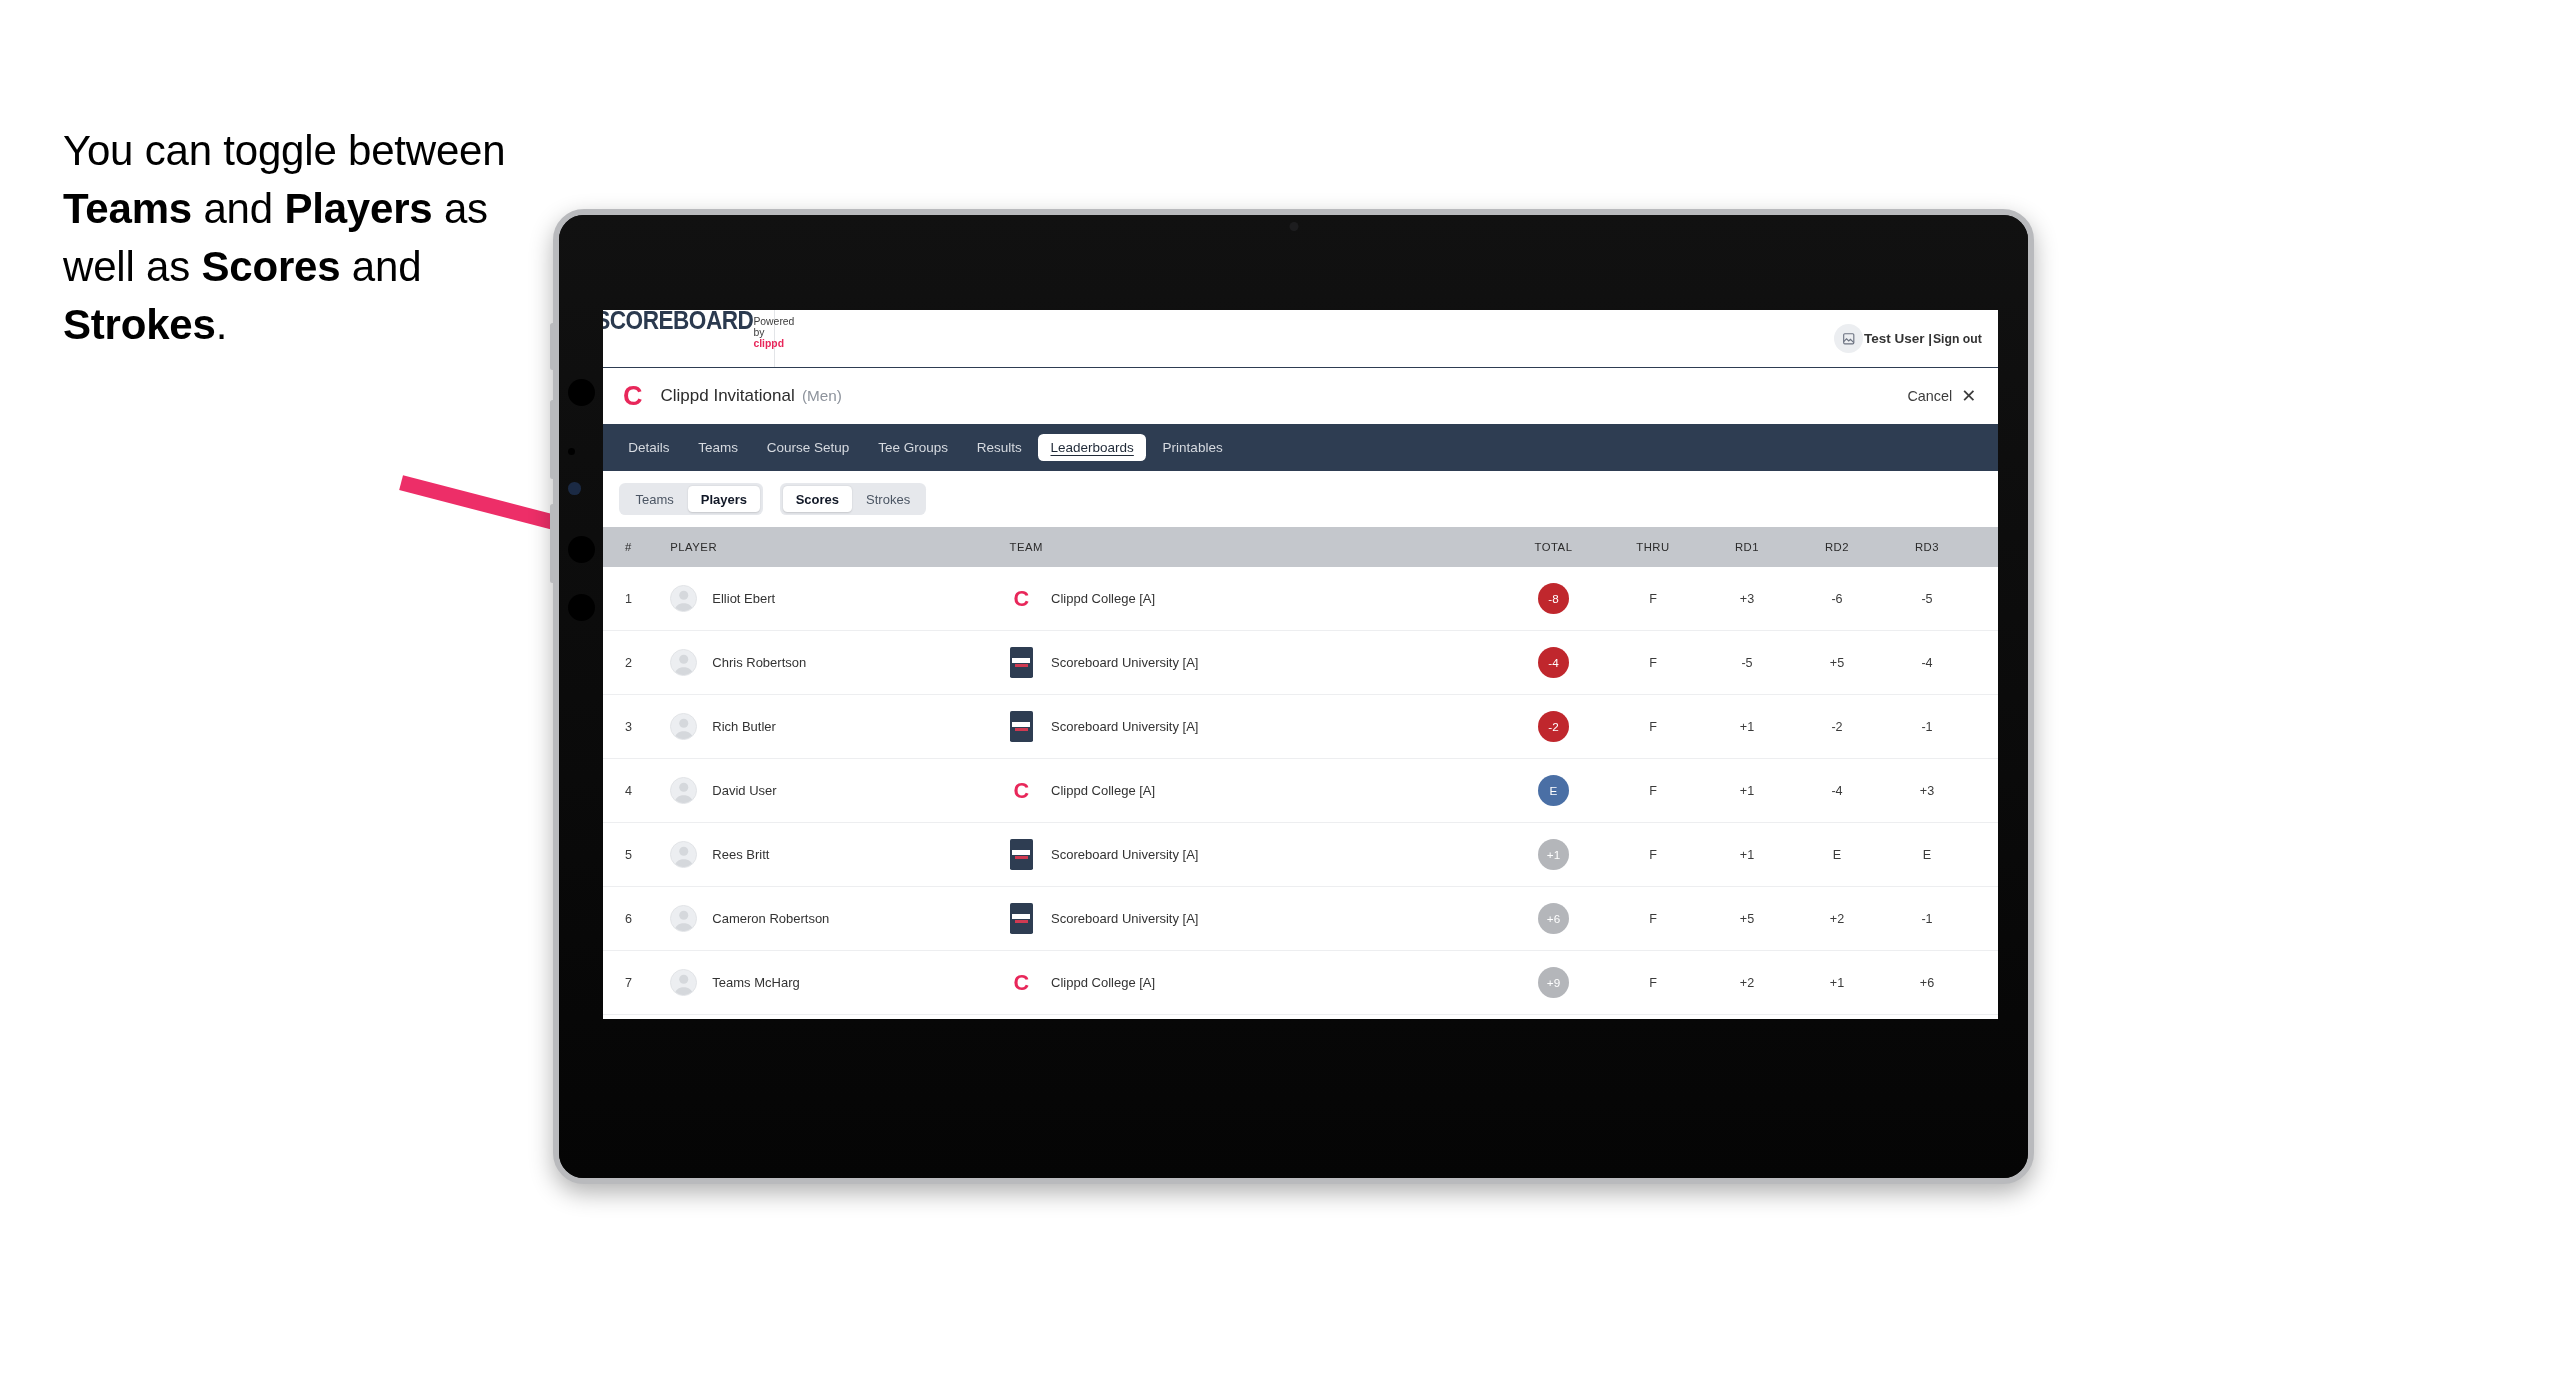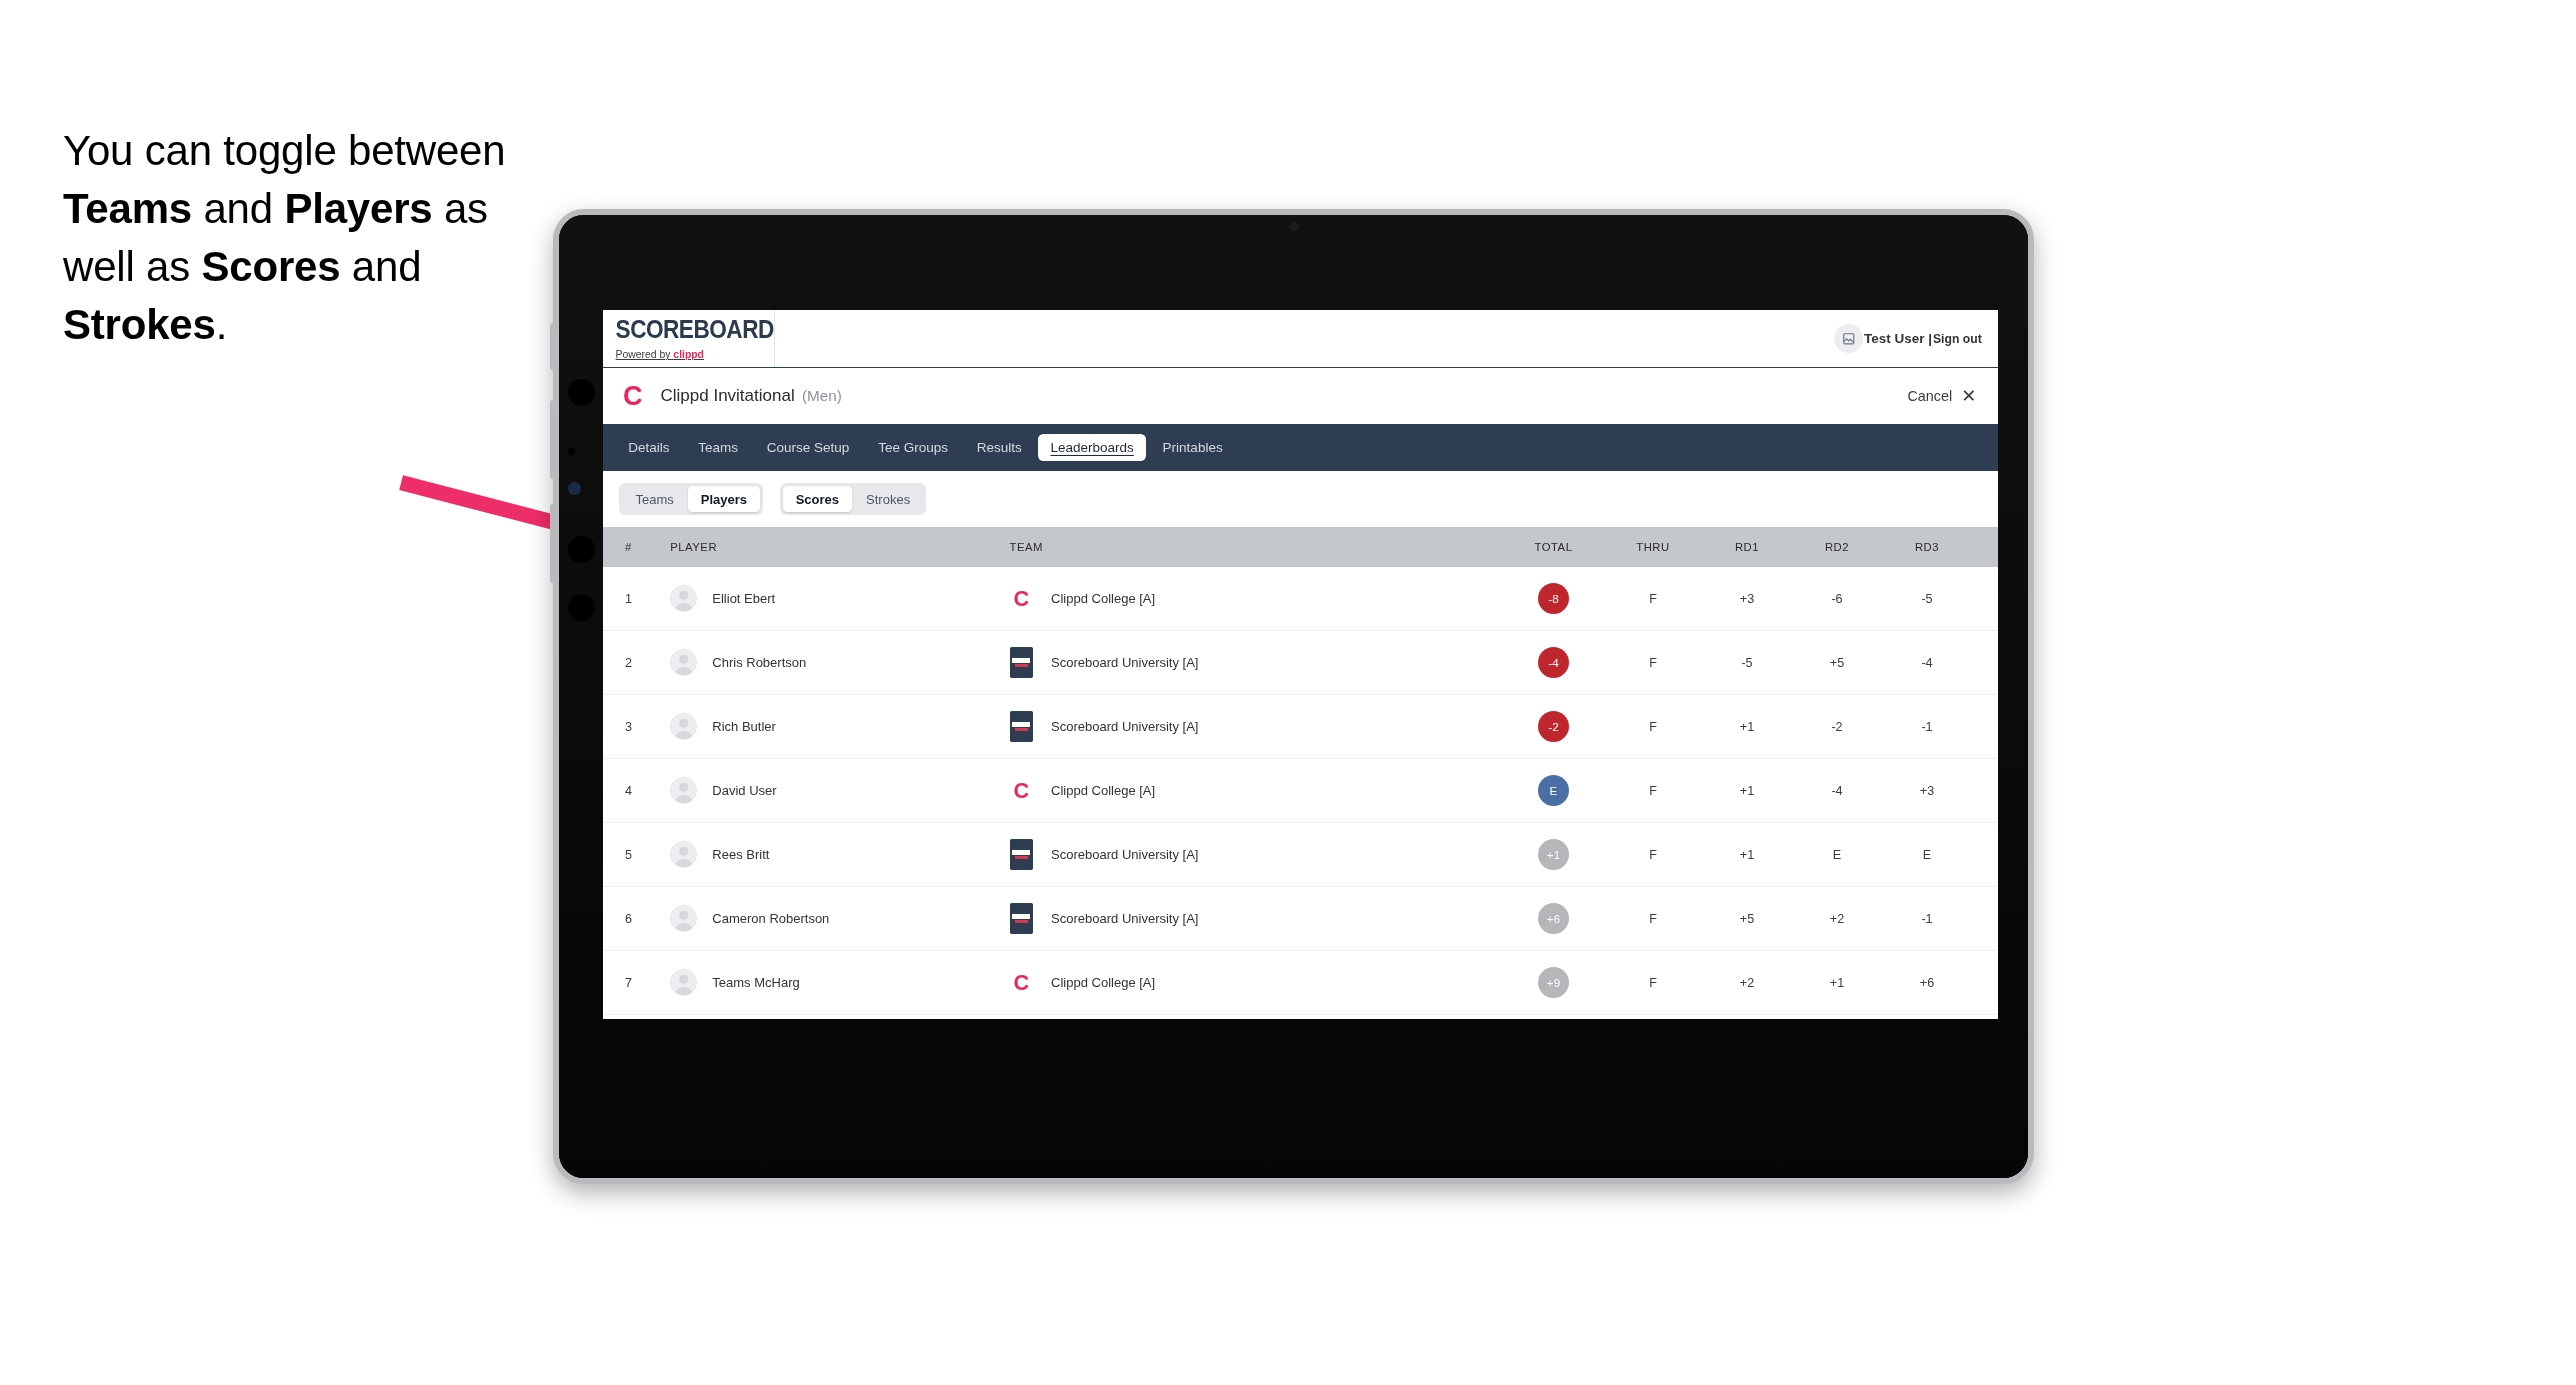--- a/index.html
+++ b/index.html
@@ -56,26 +56,26 @@
     position: absolute; left: 44px; top: 95px;
     width: 1395px; height: 709px;
     background: #ffffff; overflow: hidden;
   }
 
   
   .app-header {
     height: 58px; background:#fff; display:flex; align-items:stretch;
     border-bottom: 1.8px solid #2e3d52; position: relative;
   }
-  .brand { width: 172px; display:flex; flex-direction:column; justify-content:center;
+  .brand { width: 172px; display:flex; flex-direction:row; justify-content:center;
            padding-left: 12.6px; border-right:0.9px solid #e3e5e8; }
   .brand-title { font-size: 22.6px; font-weight: bold; letter-spacing: -0.5px;
                  color:#2b3a4f; font-family:"Liberation Sans", sans-serif;
                  transform: scaleY(1.12); transform-origin: left center; }
-  .brand-sub { font-size: 10.4px; color:#3c3c3c; margin-top: 6.3px; text-decoration: underline; }
+  .brand-sub { font-size: 10.4px; color:#3c3c3c; margin-top: 6.3px; }
   .brand-sub .clippd { color:#e8275a; font-weight: bold; }
 
   .nav-tabs { display:flex; align-items:stretch; }
   .nav-tab { display:flex; align-items:center; padding: 0 23.5px; font-size:14.4px;
              color:#3b3b3b; letter-spacing:0.4px; border-right:0.9px solid #eceef0; }
   .nav-tab.active { border-bottom: 3.6px solid #2e3d52; font-weight:500; }
 
   .header-right { margin-left:auto; display:flex; align-items:center; gap:1px; padding-right:16.3px;font-weight:bold; }
   .avatar-circle { width:29px; height:29px; border-radius:50%; background:#eceef1;
                    display:flex; align-items:center; justify-content:center; }

